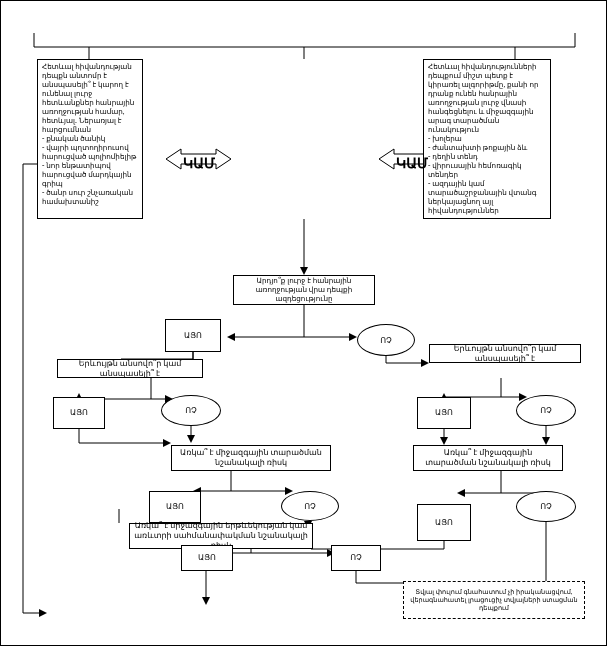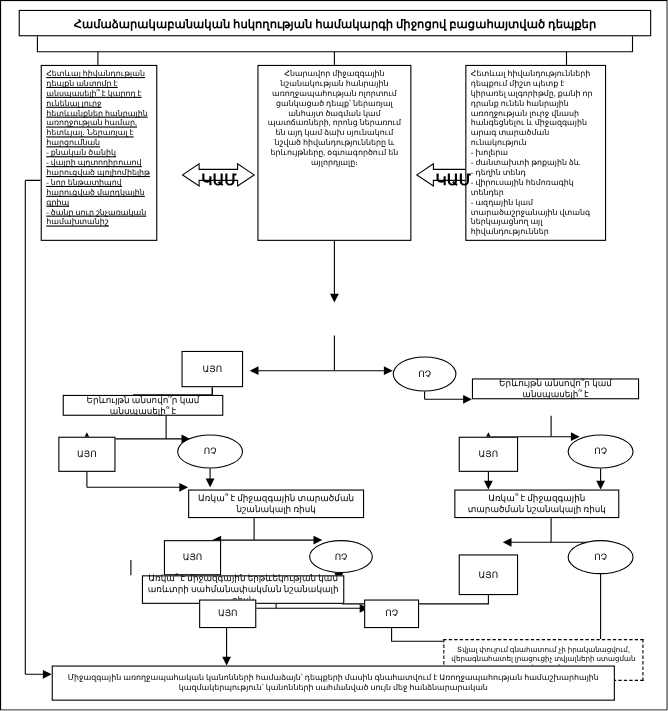--- a/index.html
+++ b/index.html
@@ -83,21 +83,20 @@
     font-weight: bold;
     color: #000000;
     text-align: center;
   }
 </style>
 </head>
 <body>
 
 <div id="page">
 
-  <div class="title-box">Համաձարակաբանական հսկողության համակարգի միջոցով բացահայտված դեպքեր</div>
 
   <svg class="lines" viewBox="0 0 607 646">
 
     <path d="M 33 32 L 33 46 L 574 46 L 574 32" fill="none" stroke="#000" stroke-width="1"></path>
     <path d="M 88 46 L 88 58" fill="none" stroke="#000" stroke-width="1"></path>
     <path d="M 303 46 L 303 58" fill="none" stroke="#000" stroke-width="1"></path>
     <path d="M 514 46 L 514 58" fill="none" stroke="#000" stroke-width="1"></path>
 
     <path d="M 165 158 L 180 148 L 180 153 L 215 153 L 215 148 L 230 158 L 215 168 L 215 163 L 180 163 L 180 168 Z" fill="#fff" stroke="#000" stroke-width="1"></path>
 
@@ -185,44 +184,44 @@
     <path d="M 201 596 L 205 604 L 209 596 Z" fill="#000"></path>
 
     <path d="M 22 163 L 22 612" fill="none" stroke="#000" stroke-width="1"></path>
     <path d="M 22 163 L 36 163" fill="none" stroke="#000" stroke-width="1"></path>
     <path d="M 22 612 L 42 612" fill="none" stroke="#000" stroke-width="1"></path>
     <path d="M 38 608 L 46 612 L 38 616 Z" fill="#000"></path>
 
     <path d="M 118 522 L 118 508" fill="none" stroke="#000" stroke-width="1"></path>
   </svg>
 
-  <div class="box left" style="left:36px; top:58px; width:106px; height:160px;text-decoration:underline;">
+  <div class="box left" style="left:36px; top:58px; width:106px; height:160px;">
     <span style="white-space: pre-line;">Հետևալ հիվանդության դեպքն անտոմր է անսպասելի՞ է կարող է ունենալ լուրջ հետևանքներ հանրային առողջության համար, հետևյալ․ Ներառյալ է հարցումնան
 - քնական ծանիկ
 - վայրի պղտողիրուսով հարուցված պոլիոմիելիթ
 - նոր ենթատիպով հարուցված մարդկային գրիպ
 - ծանր սուր շնչառական համախտանիշ</span>
   </div>
 
-  <div class="box" style="left:233px; top:58px; width:140px; height:160px;">
-    <span style="white-space: pre-line;">Հնարավոր միջազգային նշանակության հանրային առողջապահության ոլորտում ցանկացած դեպք՝ ներառյալ անհայտ ծագման կամ պատճառների, որոնց ներառում են այդ կամ ձախ սյունակում նշված հիվանդությունները և երևույթները, օգտագործում են այլորդյալը։</span>
-  </div>
 
   <div class="box left" style="left:422px; top:58px; width:128px; height:160px;">
     <span style="white-space: pre-line;">Հետևալ հիվանդությունների դեպքում միշտ պետք է կիրառել ալգորիթմը, քանի որ դրանք ունեն հանրային առողջության լուրջ վնասի հանգեցնելու և միջազգային արագ տարածման ունակություն
 - խոլերա
 - ժանտախտի թոքային ձև
 - դեղին տենդ
 - վիրուսային հեմոռագիկ տենդեր
 - ազդային կամ տարածաշրջանային վտանգ ներկայացնող այլ հիվանդություններ</span>
   </div>
 
   <div class="kav" style="left:172px; top:154px; width:52px;">ԿԱՄ</div>
   <div class="kav" style="left:385px; top:154px; width:52px;">ԿԱՄ</div>
 
+  <div class="box" style="left:232px; top:274px; width:142px; height:30px; display:flex; align-items:center; justify-content:center;">
+    <span>Արդյո՞ք լուրջ է հանրային առողջության վրա դեպքի ազդեցությունը</span>
+  </div>
 
   <div class="box small-box" style="left:164px; top:318px; width:56px; height:33px;">ԱՅՈ</div>
 
   <div class="ellipse" style="left:356px; top:323px; width:58px; height:32px;">ՈՉ</div>
 
   <div class="box small-box" style="left:56px; top:358px; width:146px; height:19px;">Երևույթն անսովո՞ր կամ անսպասելի՞ է</div>
 
   <div class="box small-box" style="left:428px; top:343px; width:152px; height:19px;">Երևույթն անսովո՞ր կամ անսպասելի՞ է</div>
 
   <div class="box small-box" style="left:52px; top:396px; width:52px; height:32px;">ԱՅՈ</div>
@@ -248,17 +247,14 @@
   <div class="box small-box" style="left:128px; top:522px; width:184px; height:26px;">Առկա՞ է միջազգային երթևեկության կամ առևտրի սահմանափակման նշանակալի ռիսկ</div>
 
   <div class="box small-box" style="left:180px; top:544px; width:52px; height:26px;">ԱՅՈ</div>
 
   <div class="box small-box" style="left:330px; top:544px; width:50px; height:26px;">ՈՉ</div>
 
   <div class="box dashed" style="left:402px; top:580px; width:182px; height:38px; font-size:6.5px; display:flex; align-items:center; justify-content:center;">
     <span>Տվյալ փուլում գնահատում չի իրականացվում, վերագնահատել լրացուցիչ տվյալների ստացման դեպքում</span>
   </div>
 
-  <div class="box" style="left:46px; top:604px; width:512px; height:32px; display:flex; align-items:center; justify-content:center;">
-    <span>Միջազգային առողջապահական կանոնների համաձայն՝ դեպքերի մասին գնահատվում է Առողջապահության համաշխարհային կազմակերպություն՝ կանոնների սահմանված սույն մեջ հանձնարարական</span>
-  </div>
 
 </div>
 
 </body></html>

